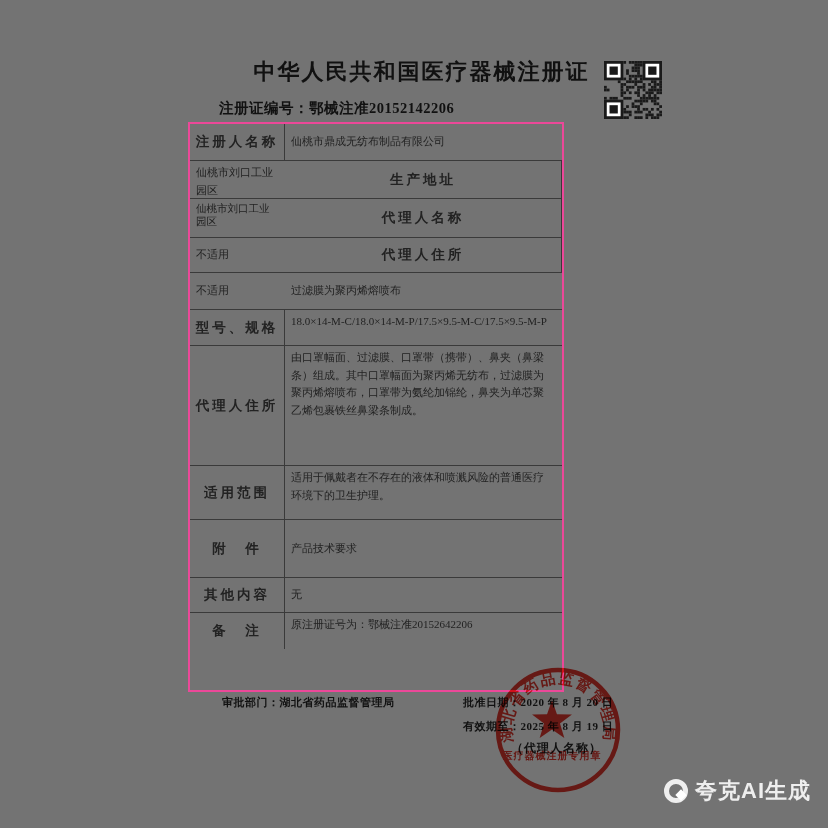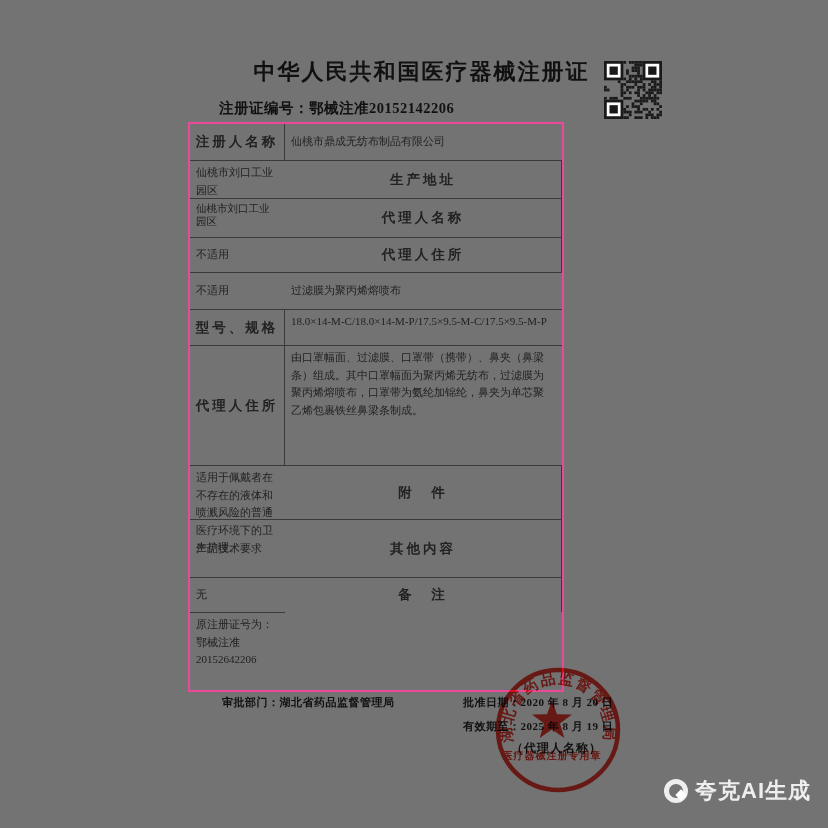--- a/index.html
+++ b/index.html
@@ -255,20 +255,21 @@
     <div class="val">不适用</div>
 
     <div class="val">过滤膜为聚丙烯熔喷布</div>
 
     <div class="lbl">型号、规格</div>
     <div class="val v-top">18.0×14-M-C/18.0×14-M-P/17.5×9.5-M-C/17.5×9.5-M-P</div>
 
     <div class="lbl">代理人住所</div>
     <div class="val v-top">由口罩幅面、过滤膜、口罩带（携带）、鼻夹（鼻梁条）组成。其中口罩幅面为聚丙烯无纺布，过滤膜为聚丙烯熔喷布，口罩带为氨纶加锦纶，鼻夹为单芯聚乙烯包裹铁丝鼻梁条制成。</div>
 
+    <div class="lbl">适用范围</div>
     <div class="val v-top">适用于佩戴者在不存在的液体和喷溅风险的普通医疗环境下的卫生护理。</div>
 
     <div class="lbl">附　件</div>
     <div class="val">产品技术要求</div>
 
     <div class="lbl">其他内容</div>
     <div class="val">无</div>
 
     <div class="lbl">备　注</div>
     <div class="val v-top">原注册证号为：鄂械注准20152642206</div>

